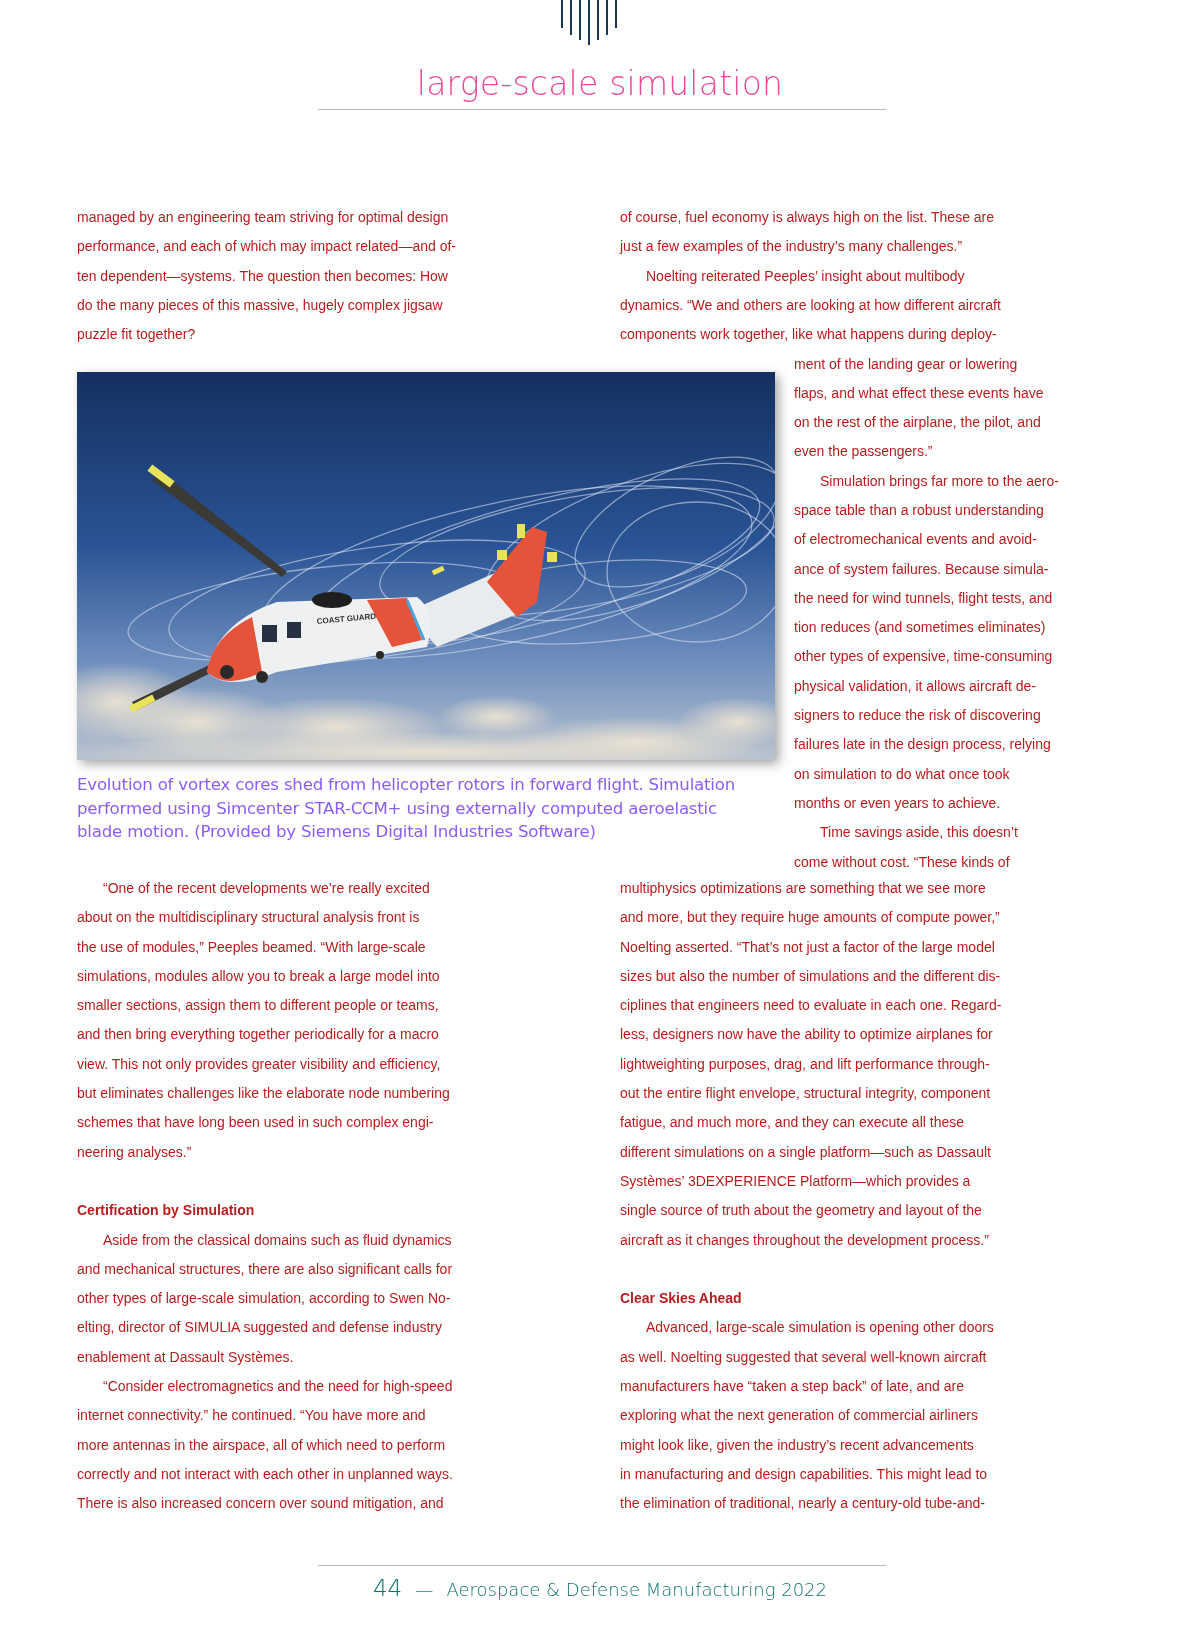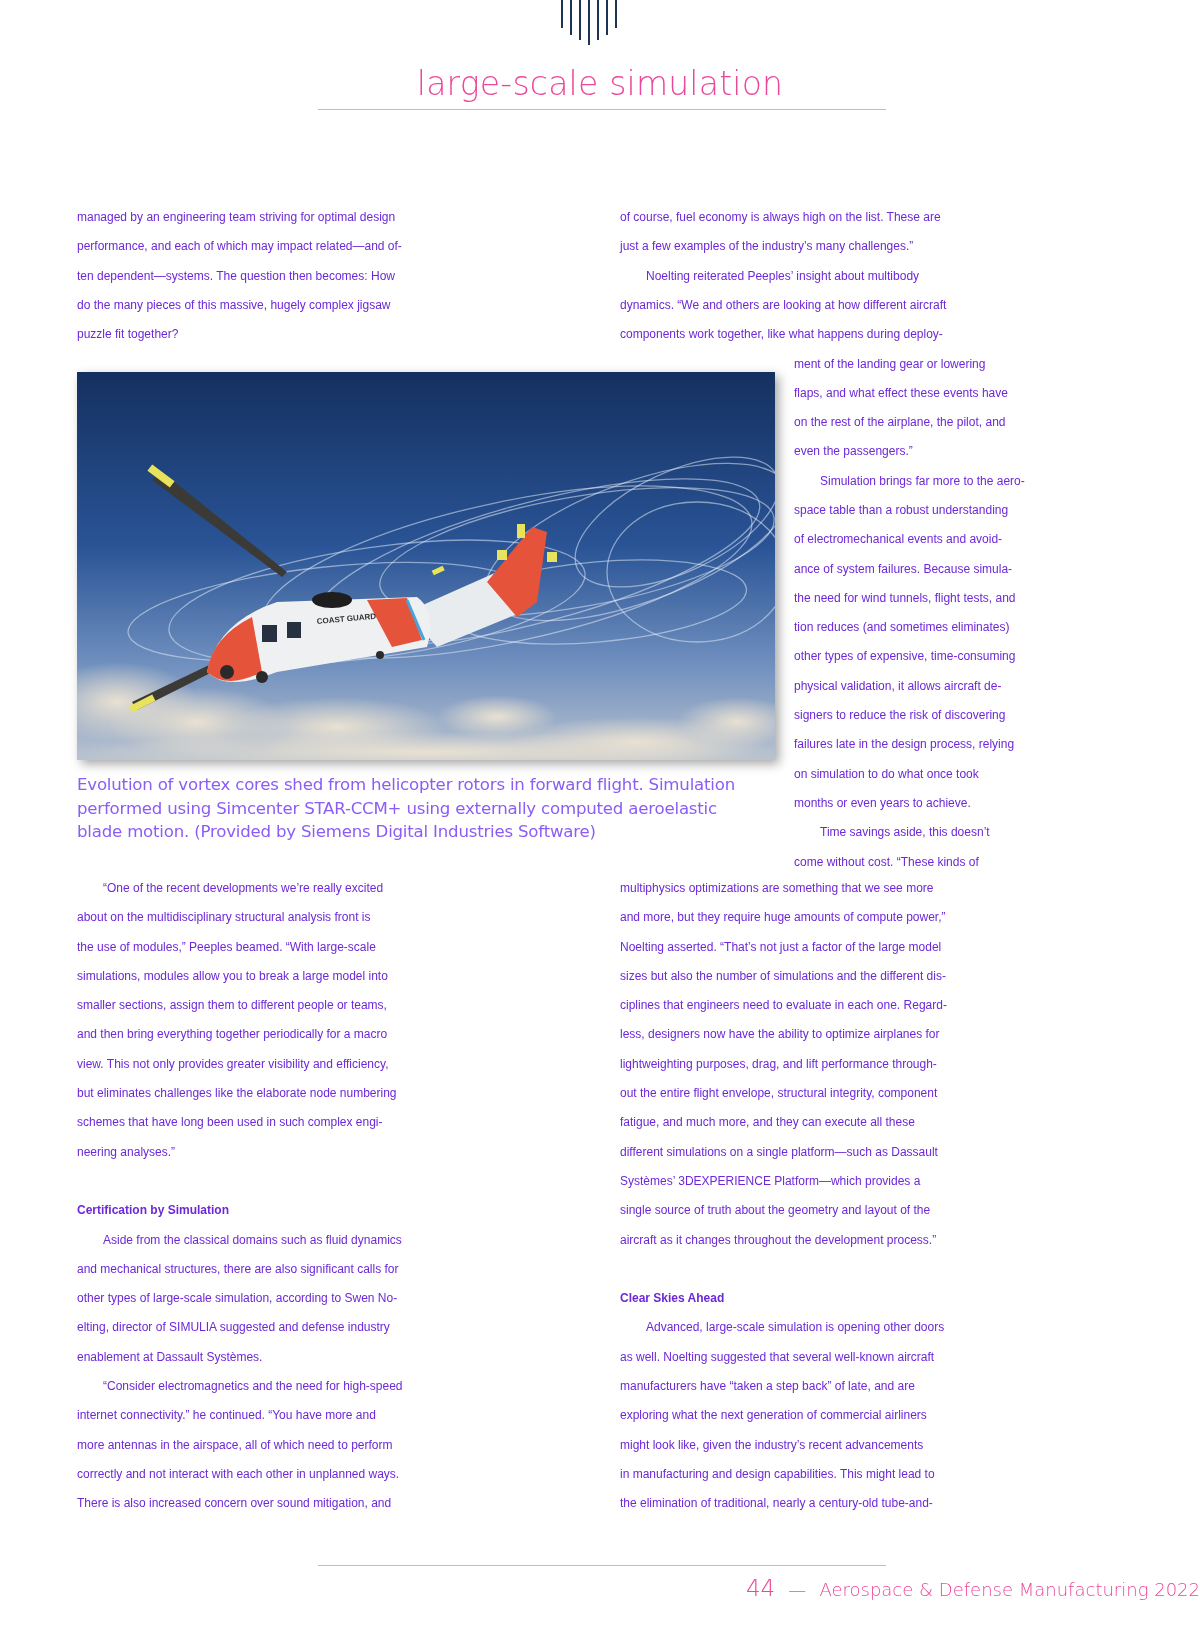--- a/index.html
+++ b/index.html
@@ -6,31 +6,31 @@
   body { width: 1200px; height: 1626px; position: relative; overflow: hidden; font-family: "Liberation Sans", sans-serif; color: #1e1e1e; }
 
   .deco { position: absolute; left: 558px; top: 0; width: 90px; height: 48px; }
   .deco span { position: absolute; top: 0; width: 2px; background: #1d3550; }
 
   .header-title { position: absolute; left: 0; width: 1200px; top: 64px; text-align: center; font-family: "DejaVu Sans", sans-serif; font-weight: 300; font-size: 33px; letter-spacing: 0.2px; color: #ec4899; }
   .rule { position: absolute; left: 318px; width: 568px; height: 1px; background: #bdbdbd; }
   .rule.top { top: 109px; }
   .rule.bottom { top: 1565px; }
 
-  .text { position: absolute; font-size: 12px; line-height: 29.3px; color: #6d28d9; }
+  .text { position: absolute; font-size: 14px; line-height: 29.3px; color: #b91c1c; }
   .indent { text-indent: 26px; }
   .subhead { font-weight: bold; }
   .line { white-space: nowrap; }
 
   .photo { position: absolute; left: 77px; top: 372px; width: 698px; height: 388px; overflow: hidden; box-shadow: 4px 4px 10px rgba(0,0,0,0.35); }
   .photo svg { display: block; }
 
   .caption { position: absolute; left: 77px; top: 773px; width: 700px; font-family: "DejaVu Sans", sans-serif; font-size: 16.6px; line-height: 23.5px; color: #8b5cf6; letter-spacing: -0.2px; }
 
-  .footer { position: absolute; left: 0; width: 1200px; top: 1575px; text-align: right; font-family: "DejaVu Sans", sans-serif; font-weight: 300; color: #ec4899; }
+  .footer { position: absolute; left: 0; width: 1200px; top: 1575px; text-align: center; font-family: "DejaVu Sans", sans-serif; font-weight: 300; color: #0f766e; }
   .footer .pnum { font-size: 23px; }
   .footer .sep { font-size: 18px; margin: 0 8px; }
   .footer .pub { font-size: 18px; }
 </style>
 </head>
 <body>
 
 <div class="deco">
   <span style="left:3px;height:28px"></span>
   <span style="left:12px;height:35px"></span>

